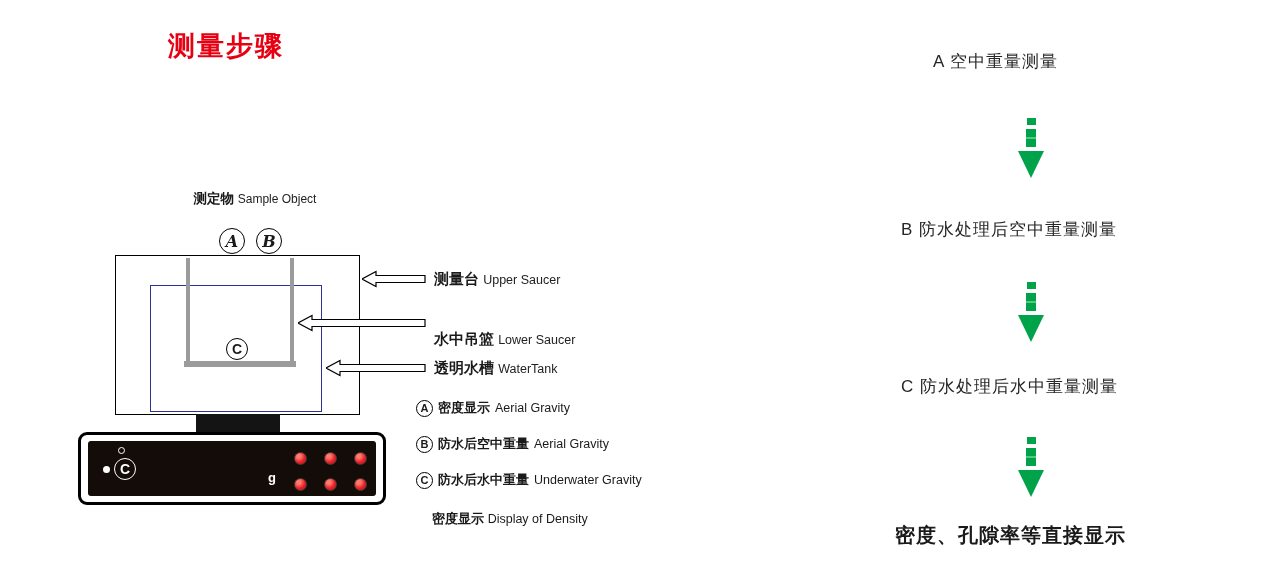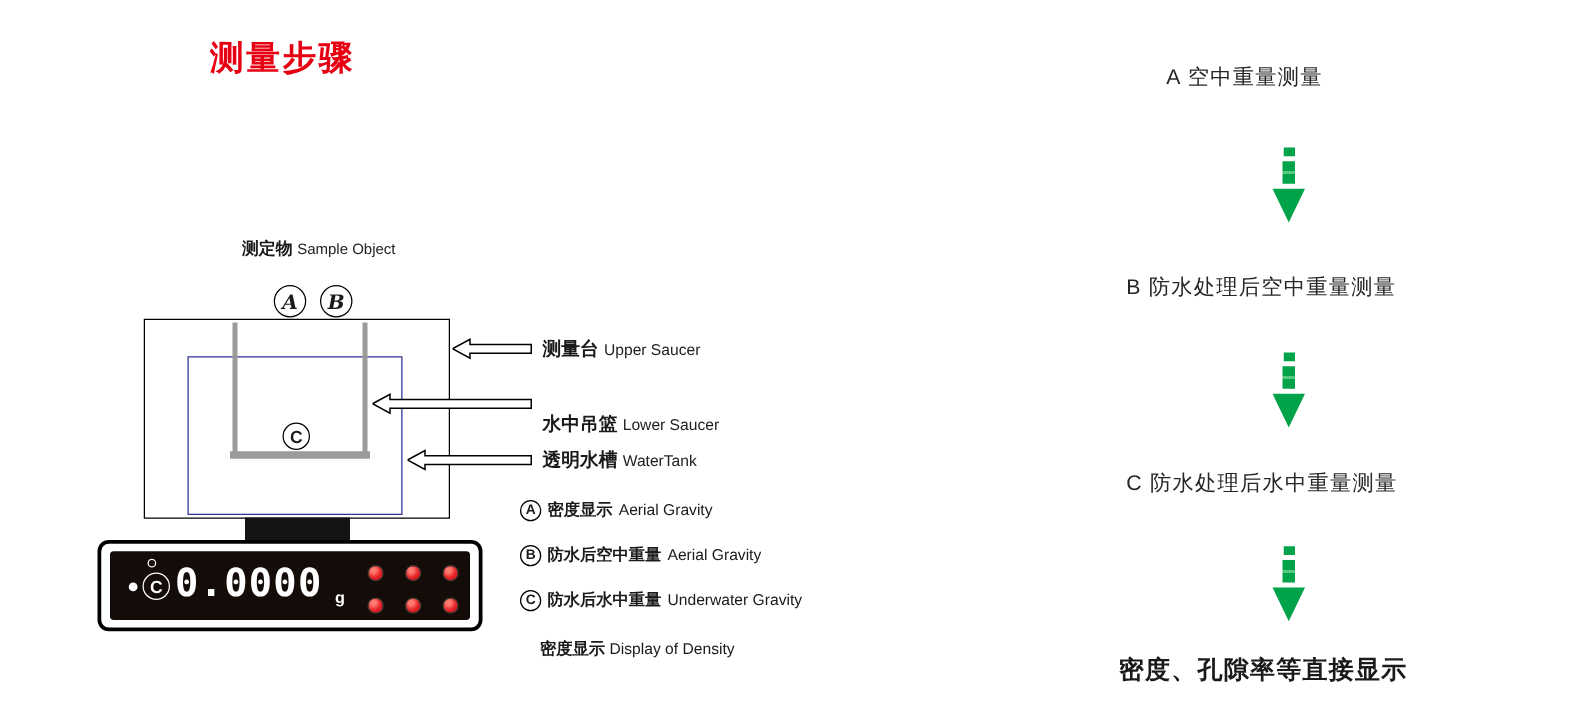--- a/index.html
+++ b/index.html
@@ -101,21 +101,20 @@
   </div>
   <div class="abs pedestal"></div>
 
   <div class="abs base">
     <div class="panel">
       <div class="pwr-dot"></div>
       <div class="annunciator"></div>
       <div class="disp-c">
         <span>C</span>
       </div>
-      <div class="disp-val">0.0000</div>
       <div class="disp-unit">g</div>
       <div class="led" style="left:206px;top:11px;"></div>
       <div class="led" style="left:236px;top:11px;"></div>
       <div class="led" style="left:266px;top:11px;"></div>
       <div class="led" style="left:206px;top:37px;"></div>
       <div class="led" style="left:236px;top:37px;"></div>
       <div class="led" style="left:266px;top:37px;"></div>
     </div>
   </div>
 

